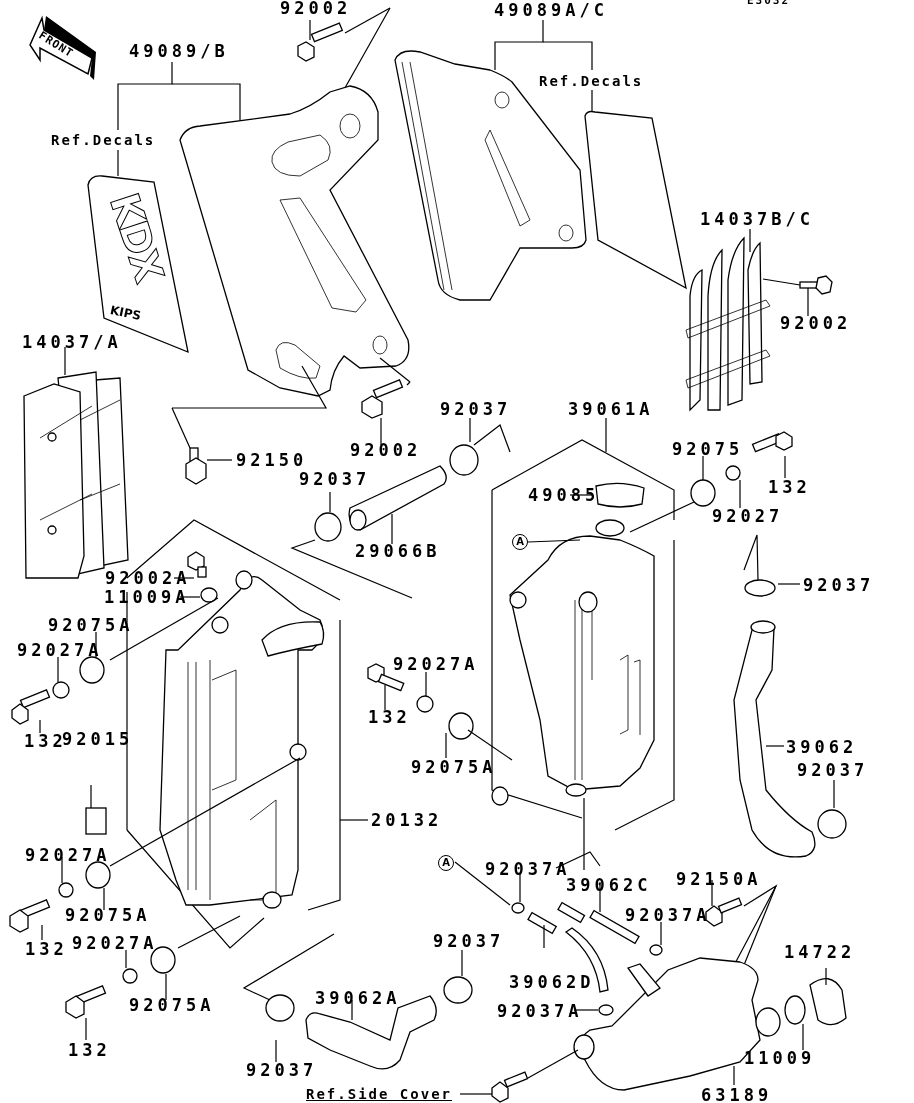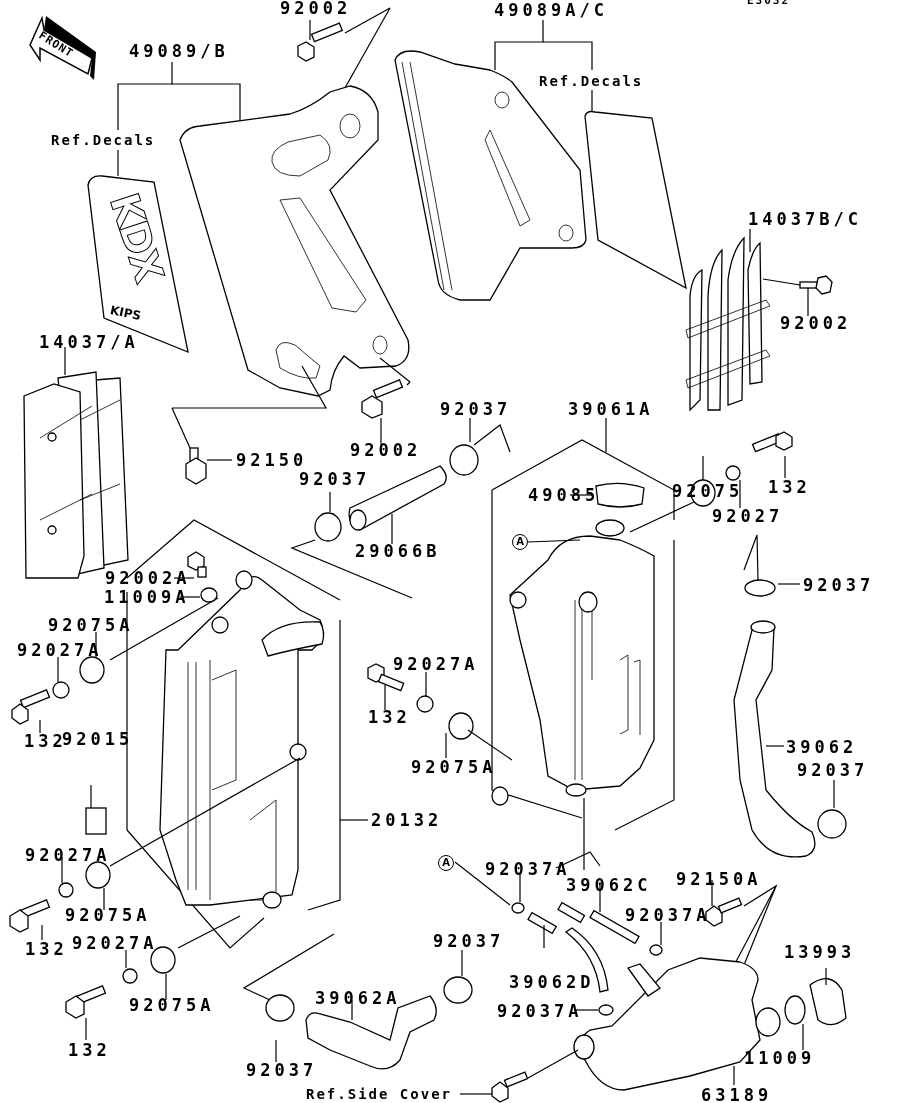--- a/index.html
+++ b/index.html
@@ -287,30 +287,30 @@
 <div class="code" style="left:747px;top:-6px;">E3032</div>
 
 <div class="callout" style="left:512px;top:534px;">A</div>
 <div class="callout" style="left:438px;top:855px;">A</div>
 
 <div class="lbl" style="left:280px;top:1px;">92002</div>
 <div class="lbl" style="left:129px;top:44px;">49089/B</div>
 <div class="lbl" style="left:494px;top:3px;">49089A/C</div>
 <div class="lbl ref" style="left:51px;top:133px;">Ref.Decals</div>
 <div class="lbl ref" style="left:539px;top:74px;">Ref.Decals</div>
-<div class="lbl" style="left:700px;top:212px;margin-left:48px;">14037B/C</div>
+<div class="lbl" style="left:700px;top:212px;">14037B/C</div>
 <div class="lbl" style="left:780px;top:316px;">92002</div>
-<div class="lbl" style="left:22px;top:335px;margin-left:17px;">14037/A</div>
+<div class="lbl" style="left:22px;top:335px;">14037/A</div>
 <div class="lbl" style="left:350px;top:443px;">92002</div>
 <div class="lbl" style="left:236px;top:453px;">92150</div>
 <div class="lbl" style="left:440px;top:402px;">92037</div>
 <div class="lbl" style="left:299px;top:472px;">92037</div>
 <div class="lbl" style="left:355px;top:544px;">29066B</div>
 <div class="lbl" style="left:568px;top:402px;">39061A</div>
-<div class="lbl" style="left:672px;top:442px;margin-top:42px;">92075</div>
+<div class="lbl" style="left:672px;top:442px;">92075</div>
 <div class="lbl" style="left:768px;top:480px;">132</div>
 <div class="lbl" style="left:528px;top:488px;">49085</div>
 <div class="lbl" style="left:712px;top:509px;">92027</div>
 <div class="lbl" style="left:803px;top:578px;">92037</div>
 <div class="lbl" style="left:97px;top:571px;margin-left:8px;">92002A</div>
 <div class="lbl" style="left:104px;top:590px;">11009A</div>
 <div class="lbl" style="left:48px;top:618px;">92075A</div>
 <div class="lbl" style="left:17px;top:643px;">92027A</div>
 <div class="lbl" style="left:24px;top:734px;">132</div>
 <div class="lbl" style="left:393px;top:657px;">92027A</div>
@@ -325,21 +325,21 @@
 <div class="lbl" style="left:25px;top:942px;">132</div>
 <div class="lbl" style="left:72px;top:936px;">92027A</div>
 <div class="lbl" style="left:129px;top:998px;">92075A</div>
 <div class="lbl" style="left:68px;top:1043px;">132</div>
 <div class="lbl" style="left:485px;top:862px;">92037A</div>
 <div class="lbl" style="left:566px;top:878px;">39062C</div>
 <div class="lbl" style="left:676px;top:872px;">92150A</div>
 <div class="lbl" style="left:625px;top:908px;">92037A</div>
 <div class="lbl" style="left:509px;top:951px;margin-top:24px;">39062D</div>
 <div class="lbl" style="left:433px;top:934px;">92037</div>
-<div class="lbl" style="left:784px;top:945px;">13993</div>
+<div class="lbl" style="left:784px;top:945px;">14722</div>
 <div class="lbl" style="left:497px;top:1004px;">92037A</div>
 <div class="lbl" style="left:315px;top:991px;">39062A</div>
 <div class="lbl" style="left:744px;top:1051px;">11009</div>
 <div class="lbl" style="left:246px;top:1063px;">92037</div>
-<div class="lbl ref" style="left:306px;top:1087px;">Ref.Side Cover</div>
+<div class="lbl ref" style="left:306px;top:1087px;text-decoration:underline;">Ref.Side Cover</div>
 <div class="lbl" style="left:701px;top:1088px;">63189</div>
 
 </div>
 
 </body></html>

